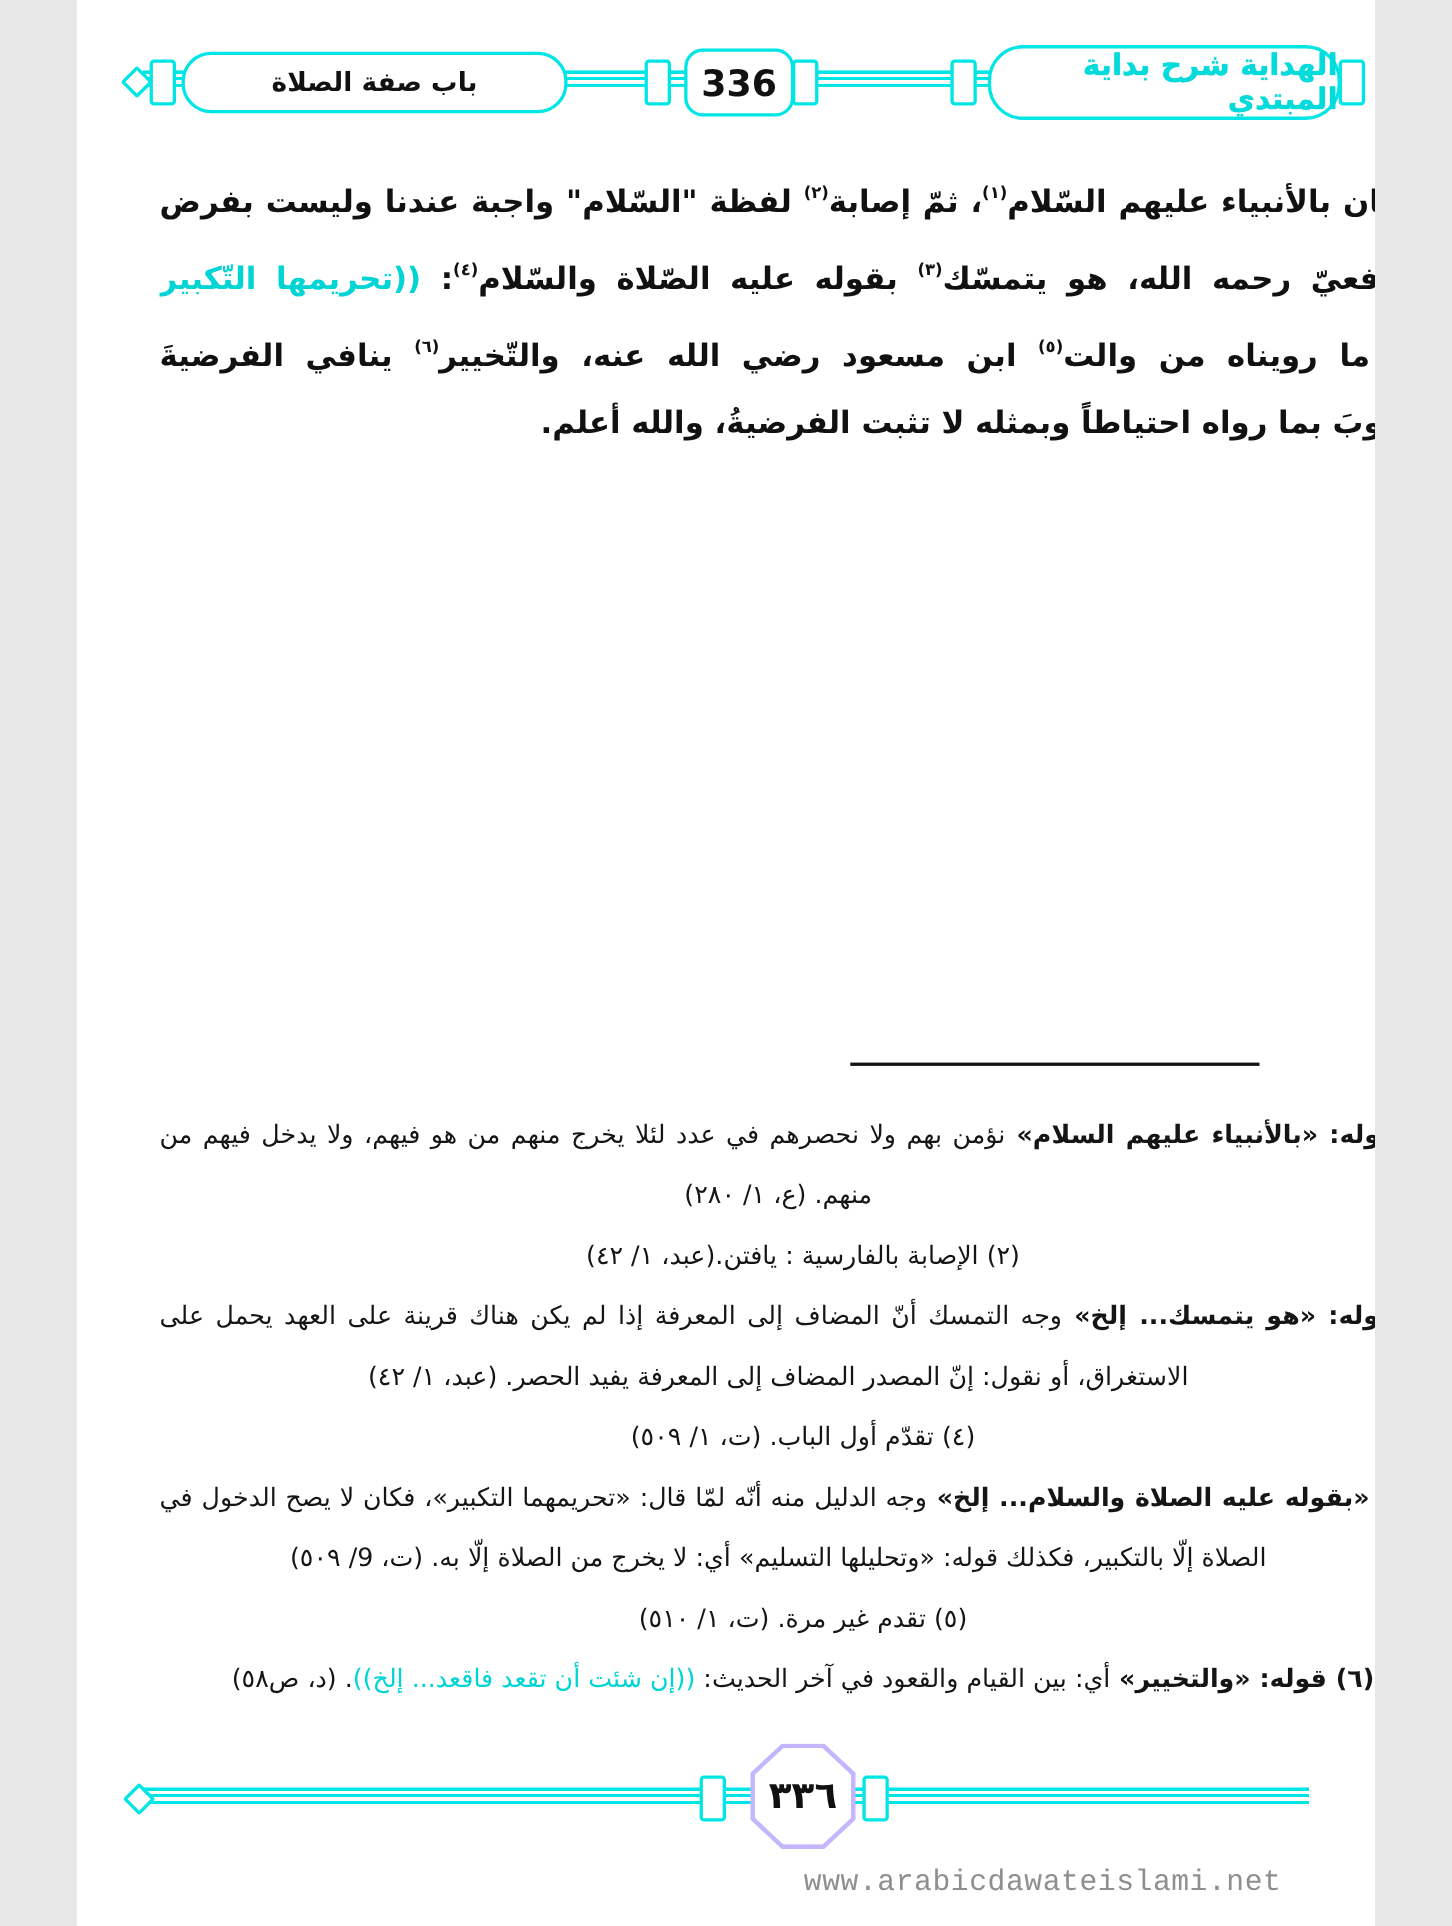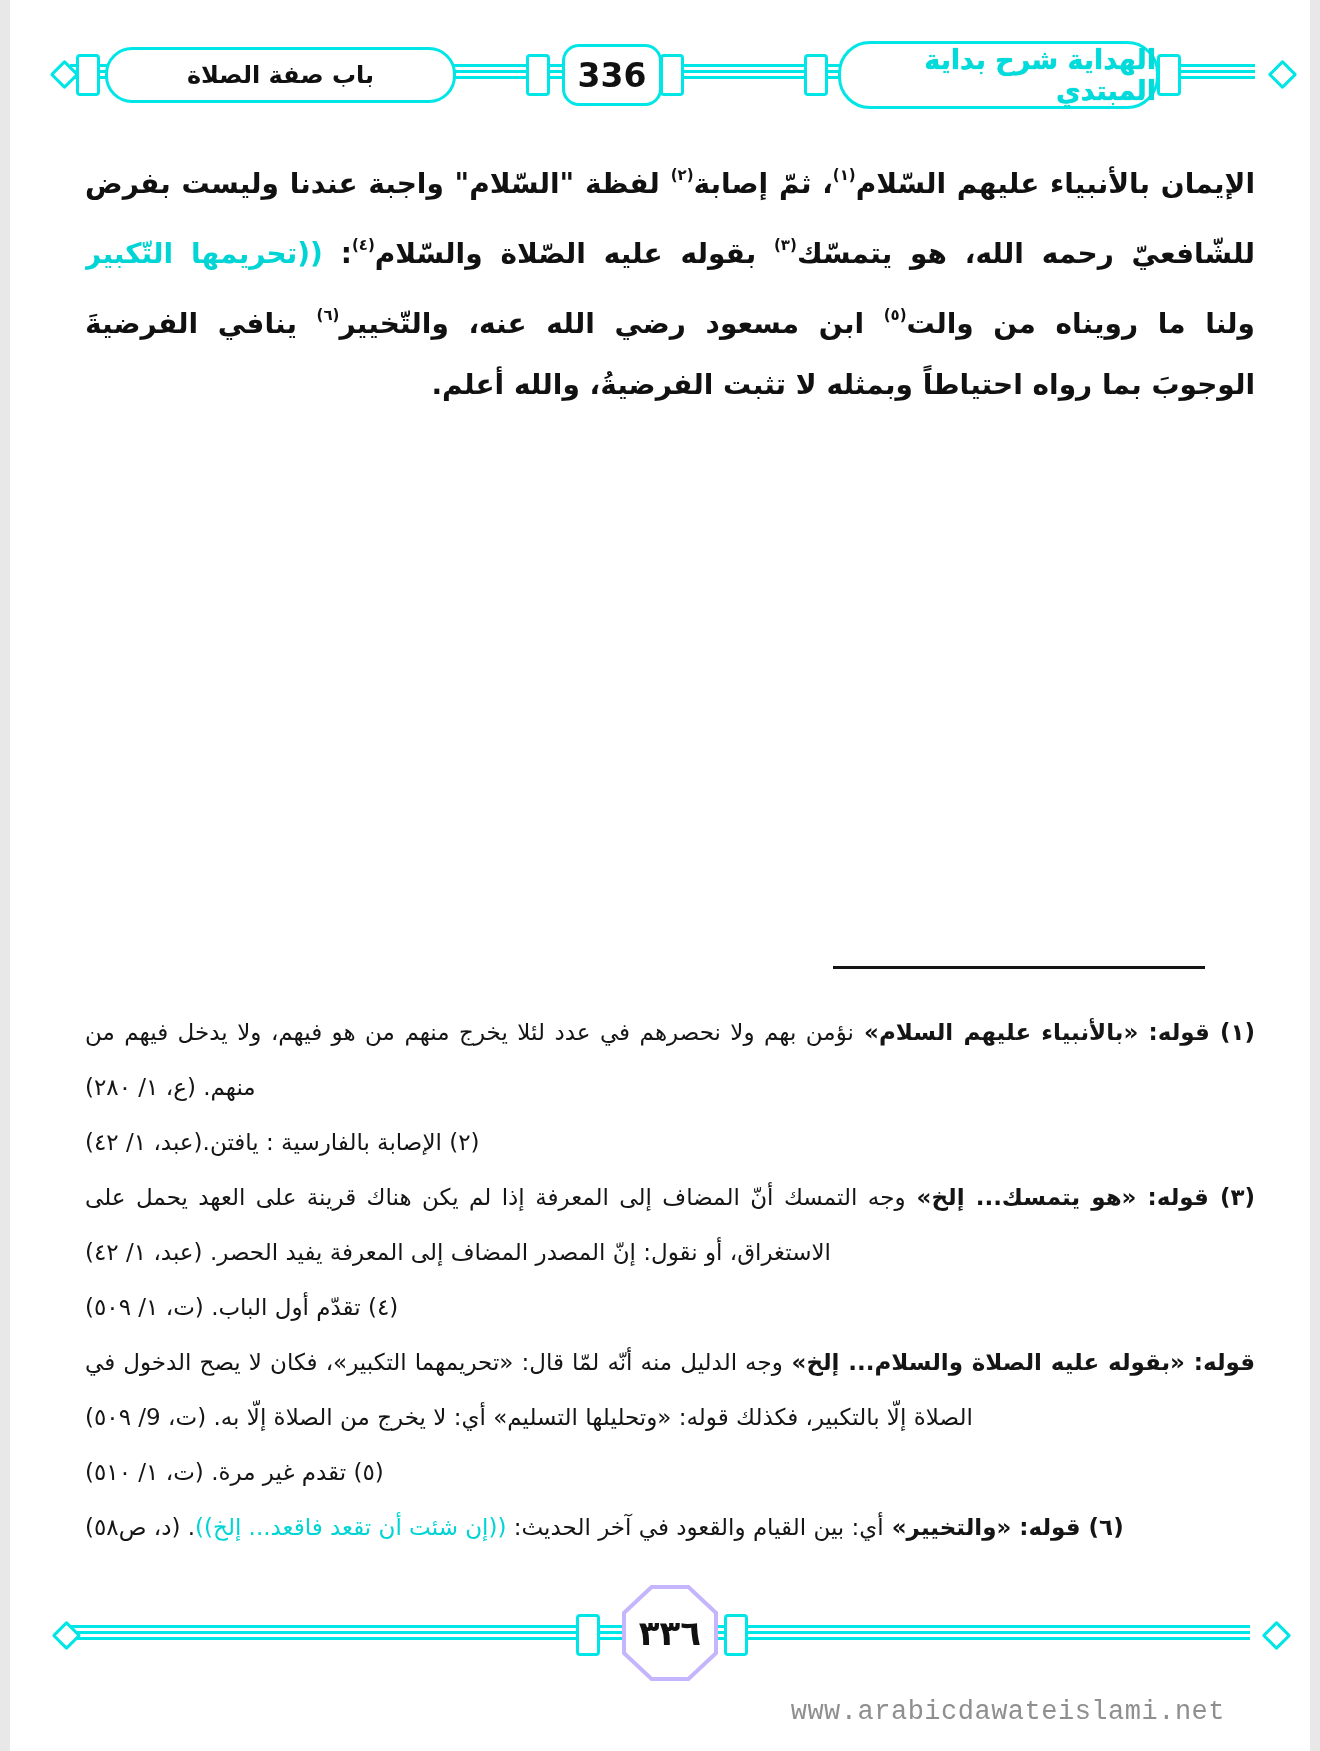--- a/index.html
+++ b/index.html
@@ -1,18 +1,18 @@
 <!DOCTYPE html>
 <html lang="ar"><head>
 <meta charset="utf-8">
 <style>
   html,body{margin:0;padding:0;background:#e8e8e8;}
   .page{
     position:relative;
-    width:1300px;height:1751px;
+    width:1180px;height:1751px;
     margin:0 auto;
     background:#ffffff;
     font-family:"DejaVu Sans",sans-serif;
     overflow:hidden;
   }
   
   .rule{
     position:absolute;height:15px;
     background:linear-gradient(to bottom,
       #00e5e5 0px,#00e5e5 3px,
@@ -50,21 +50,21 @@
     font-size:28px;font-weight:bold;
   }
   .main-text .tline{height:70px;line-height:70px;text-align:right;white-space:nowrap;}
   .main-text .tline.just{white-space:normal;text-align:justify;text-align-last:justify;height:70px;line-height:70px;overflow:hidden;}
   
   .fn-sep{position:absolute;top:966px;right:105px;width:372px;height:3px;background:#141414;}
   .footnotes{
     position:absolute;top:1005px;left:75px;width:1170px;
     direction:rtl;color:#151515;font-size:23px;
   }
-  .footnotes .tline{height:55px;line-height:55px;text-align:left;white-space:nowrap;}
+  .footnotes .tline{height:55px;line-height:55px;text-align:center;white-space:nowrap;}
   .footnotes .tline.just{white-space:normal;text-align:justify;text-align-last:justify;overflow:hidden;}
   .footnotes .tline.ind{padding-right:45px;}
   .footnotes .bold{font-weight:bold;}
   
   .sup{font-size:15px;vertical-align:13px;font-weight:bold;}
   .accent{color:#00d4d4;}
   
   .footer{position:absolute;top:1585px;left:0;width:100%;height:120px;}
   .octagon-outer{
     position:absolute;left:612px;top:0;width:96px;height:96px;background:#c4b5fd;

